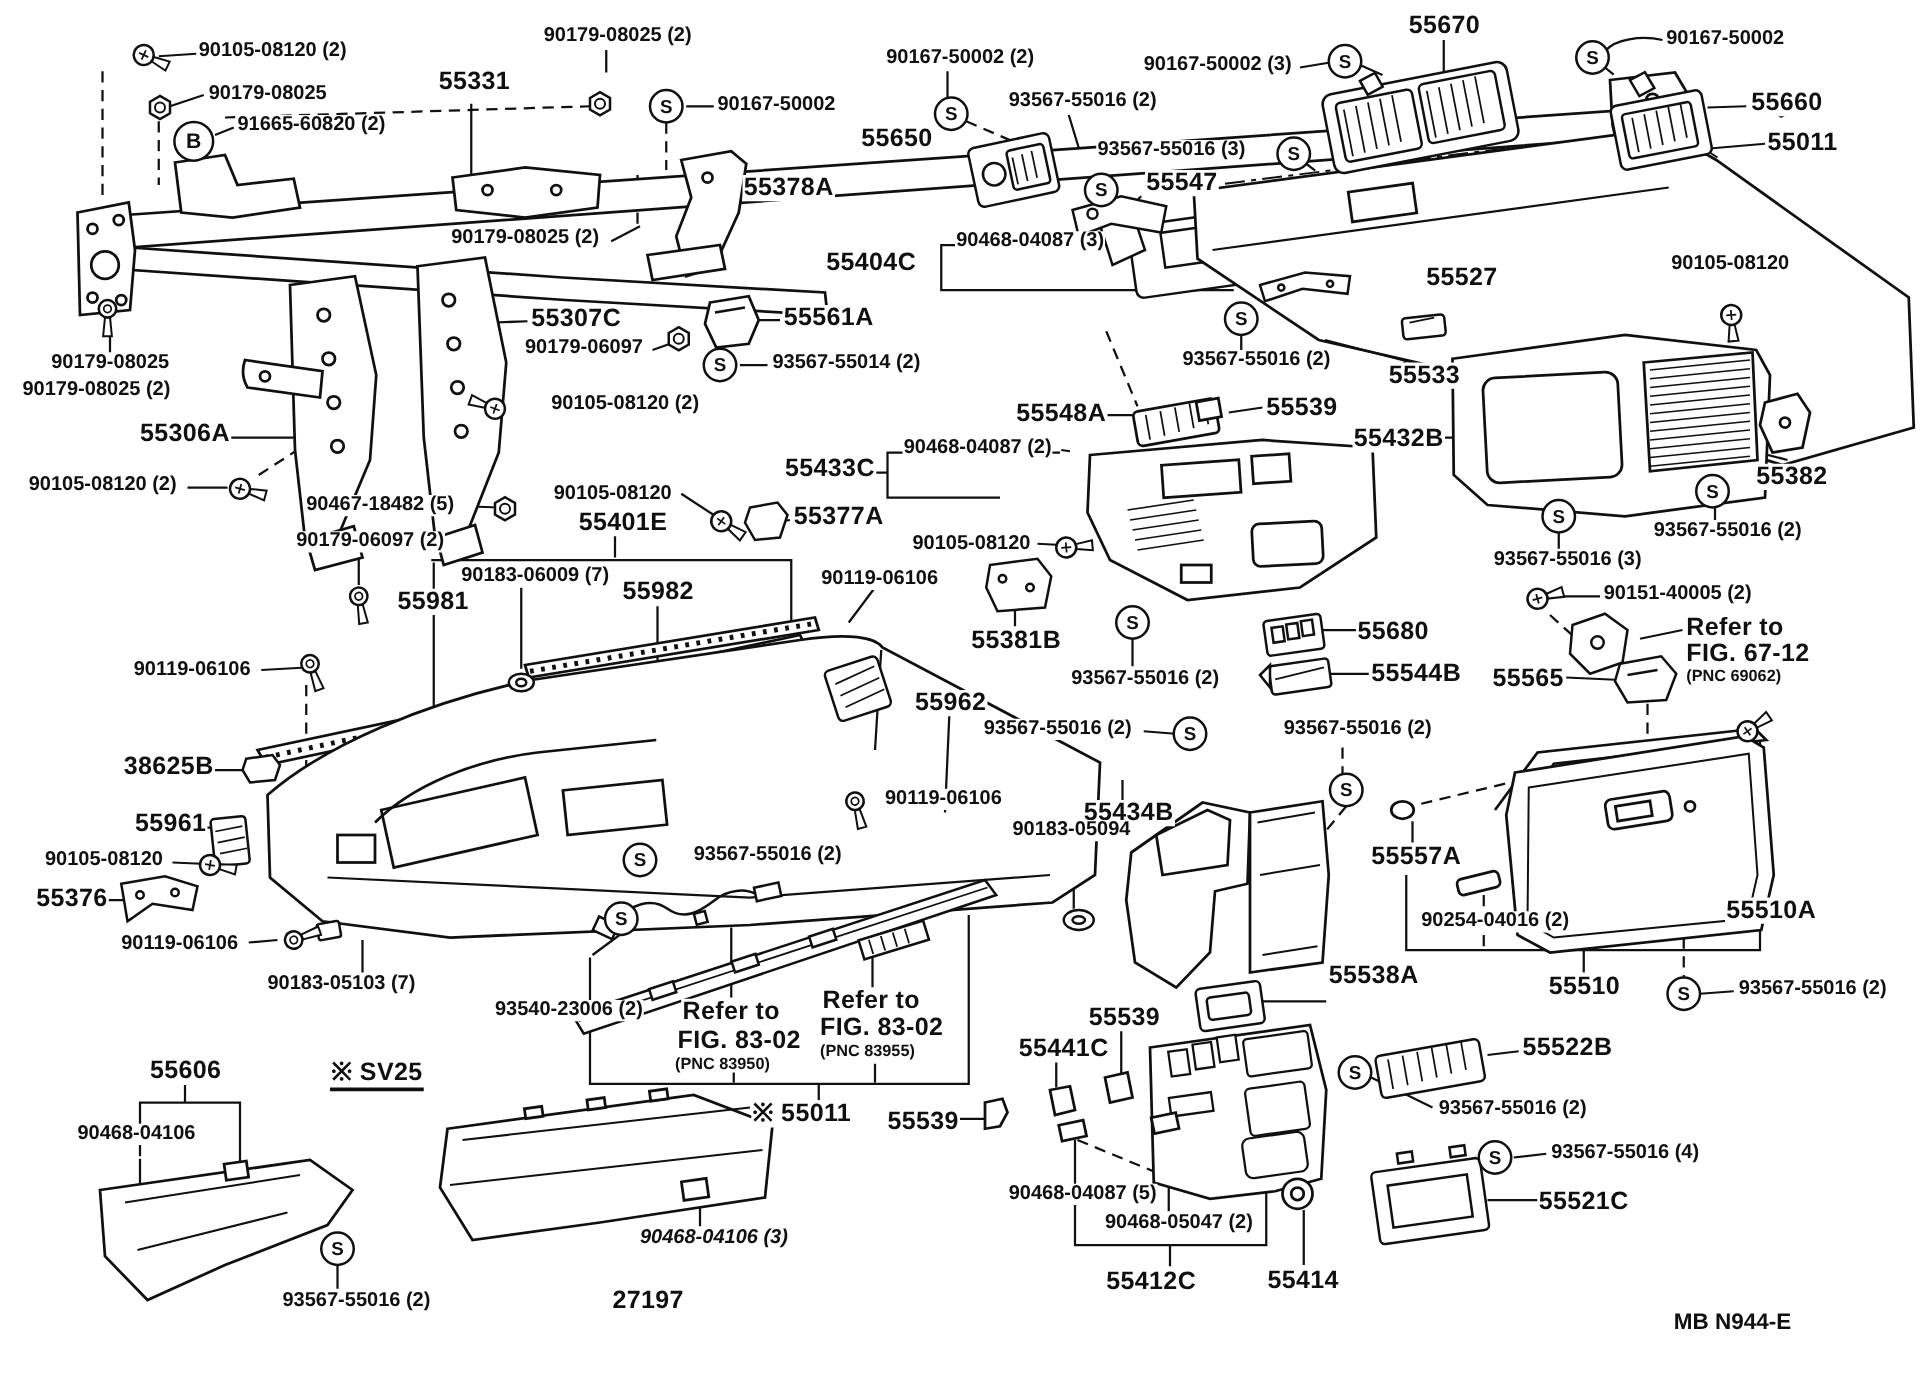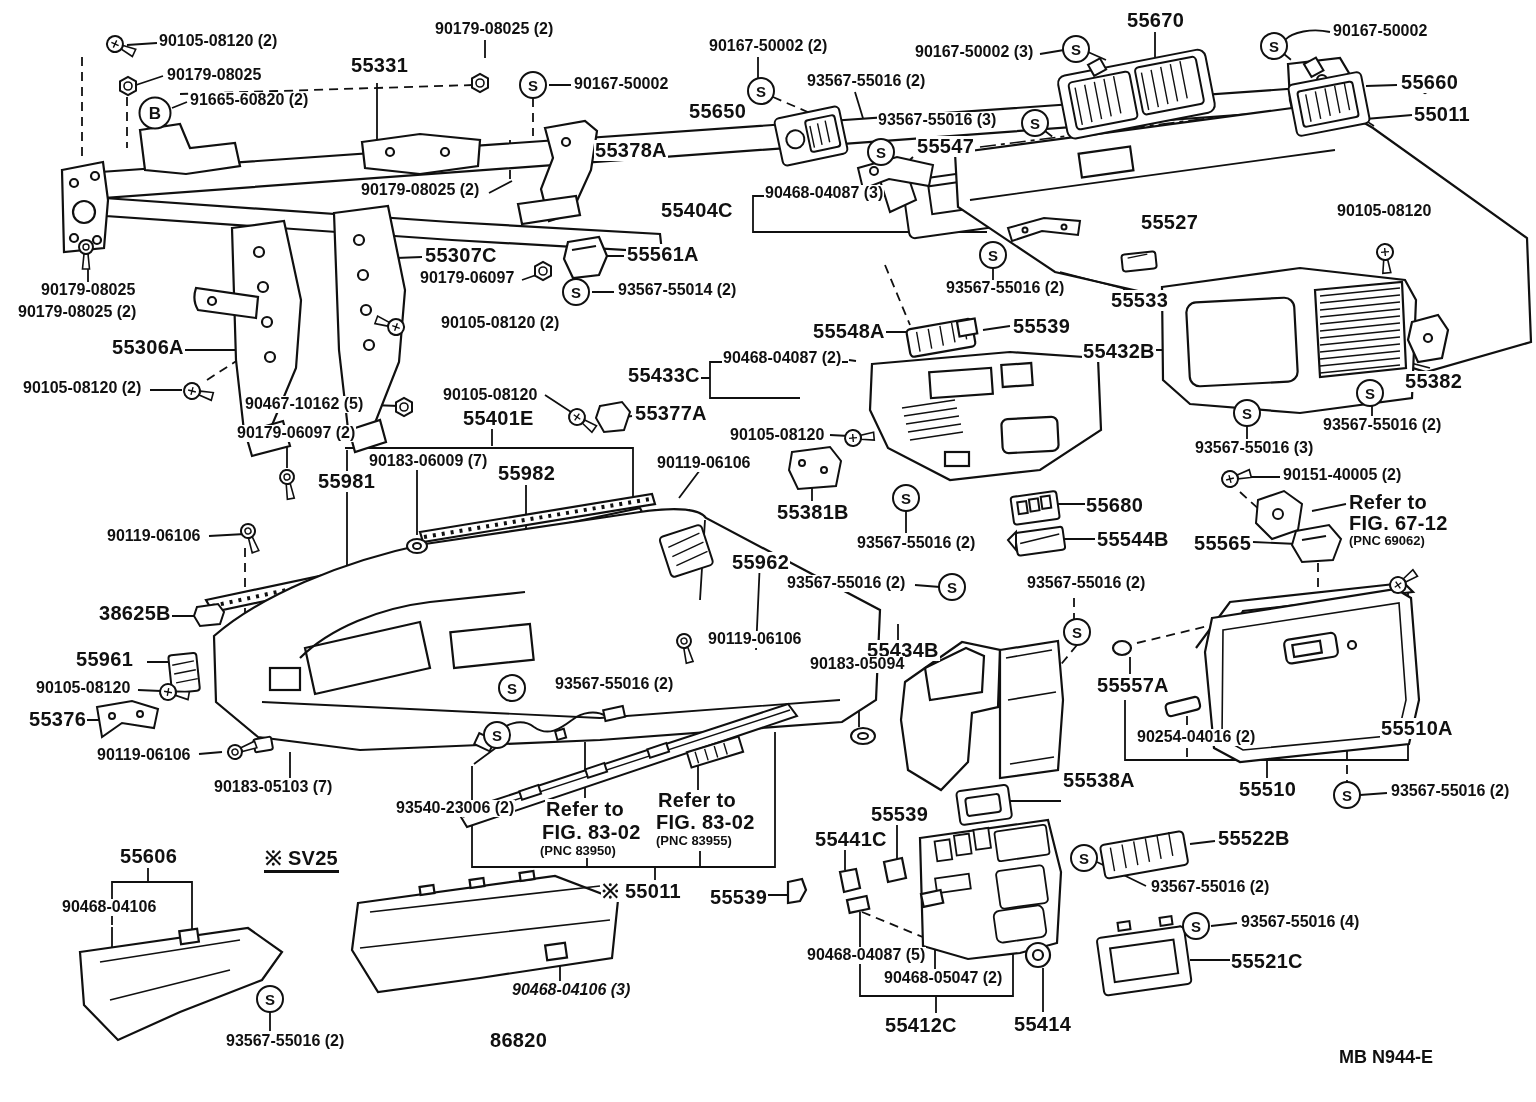--- a/index.html
+++ b/index.html
@@ -365,21 +365,21 @@
       <div class="lbl sm" style="left: 360px; top: 182px;">90179-08025 (2)</div>
       <div class="lbl lg" style="left: 424px; top: 245px;">55307C</div>
       <div class="lbl sm" style="left: 419px; top: 270px;">90179-06097</div>
       <div class="lbl lg" style="left: 626px; top: 244px;">55561A</div>
       <div class="lbl sm" style="left: 617px; top: 282px;">93567-55014 (2)</div>
       <div class="lbl sm" style="left: 40px; top: 282px;">90179-08025</div>
       <div class="lbl sm" style="left: 17px; top: 304px;">90179-08025 (2)</div>
       <div class="lbl lg" style="left: 111px; top: 337px;">55306A</div>
       <div class="lbl sm" style="left: 22px; top: 380px;">90105-08120 (2)</div>
       <div class="lbl sm" style="left: 440px; top: 315px;">90105-08120 (2)</div>
-      <div class="lbl sm" style="left: 244px; top: 396px;">90467-10162 (5)</div>
+      <div class="lbl sm" style="left: 244px; top: 396px;">90467-18482 (5)</div>
       <div class="lbl sm" style="left: 236px; top: 425px;">90179-06097 (2)</div>
       <div class="lbl lg" style="left: 317px; top: 471px;">55981</div>
       <div class="lbl sm" style="left: 368px; top: 453px;">90183-06009 (7)</div>
       <div class="lbl lg" style="left: 497px; top: 463px;">55982</div>
       <div class="lbl lg" style="left: 462px; top: 408px;">55401E</div>
       <div class="lbl sm" style="left: 442px; top: 387px;">90105-08120</div>
       <div class="lbl lg" style="left: 634px; top: 403px;">55377A</div>
       <div class="lbl sm" style="left: 656px; top: 455px;">90119-06106</div>
       <div class="lbl sm" style="left: 729px; top: 427px;">90105-08120</div>
       <div class="lbl sm" style="left: 722px; top: 350px;">90468-04087 (2)</div>
@@ -417,39 +417,39 @@
       <div class="lbl lg" style="left: 1096px; top: 529px;">55544B</div>
       <div class="lbl sm" style="left: 786px; top: 575px;">93567-55016 (2)</div>
       <div class="lbl sm" style="left: 1026px; top: 575px;">93567-55016 (2)</div>
       <div class="lbl lg" style="left: 866px; top: 640px;">55434B</div>
       <div class="lbl sm" style="left: 809px; top: 656px;">90183-05094</div>
       <div class="lbl lg" style="left: 731px; top: 552px;">55962</div>
       <div class="lbl sm" style="left: 707px; top: 631px;">90119-06106</div>
       <div class="lbl sm" style="left: 554px; top: 676px;">93567-55016 (2)</div>
       <div class="lbl sm" style="left: 106px; top: 528px;">90119-06106</div>
       <div class="lbl lg" style="left: 98px; top: 603px;">38625B</div>
-      <div class="lbl lg" style="left: 75px; top: 649px; text-align: center;">55961</div>
+      <div class="lbl lg" style="left: 107px; top: 649px; text-align: center;">55961</div>
       <div class="lbl sm" style="left: 35px; top: 680px;">90105-08120</div>
       <div class="lbl lg" style="left: 28px; top: 709px;">55376</div>
       <div class="lbl sm" style="left: 96px; top: 747px;">90119-06106</div>
       <div class="lbl sm" style="left: 213px; top: 779px;">90183-05103 (7)</div>
       <div class="lbl lg" style="left: 119px; top: 846px;">55606</div>
       <div class="lbl sm" style="left: 61px; top: 899px;">90468-04106</div>
       <div class="lbl lg ul" style="left: 264px; top: 848px;">※ SV25</div>
       <div class="lbl sm" style="left: 225px; top: 1033px;">93567-55016 (2)</div>
       <div class="lbl sm" style="left: 395px; top: 800px;">93540-23006 (2)</div>
       <div class="lbl lg" style="left: 545px; top: 799px;">Refer to</div>
       <div class="lbl lg" style="left: 541px; top: 822px;">FIG. 83-02</div>
       <div class="lbl xs" style="left: 539px; top: 844px;">(PNC 83950)</div>
       <div class="lbl lg" style="left: 657px; top: 790px;">Refer to</div>
       <div class="lbl lg" style="left: 655px; top: 812px;">FIG. 83-02</div>
       <div class="lbl xs" style="left: 655px; top: 834px;">(PNC 83955)</div>
       <div class="lbl lg" style="left: 601px; top: 881px;">※ 55011</div>
       <div class="lbl lg" style="left: 709px; top: 887px;">55539</div>
-      <div class="lbl lg" style="left: 489px; top: 1030px;">86820</div>
+      <div class="lbl lg" style="left: 489px; top: 1030px;">27197</div>
       <div class="lbl sm" style="left: 511px; top: 982px; font-style: italic;">90468-04106 (3)</div>
       <div class="lbl lg" style="left: 1062px; top: 770px;">55538A</div>
       <div class="lbl lg" style="left: 870px; top: 804px;">55539</div>
       <div class="lbl lg" style="left: 814px; top: 829px;">55441C</div>
       <div class="lbl sm" style="left: 806px; top: 947px;">90468-04087 (5)</div>
       <div class="lbl sm" style="left: 883px; top: 970px;">90468-05047 (2)</div>
       <div class="lbl lg" style="left: 884px; top: 1015px;">55412C</div>
       <div class="lbl lg" style="left: 1013px; top: 1014px;">55414</div>
       <div class="lbl sm" style="left: 1150px; top: 879px;">93567-55016 (2)</div>
       <div class="lbl lg" style="left: 1217px; top: 828px;">55522B</div>

